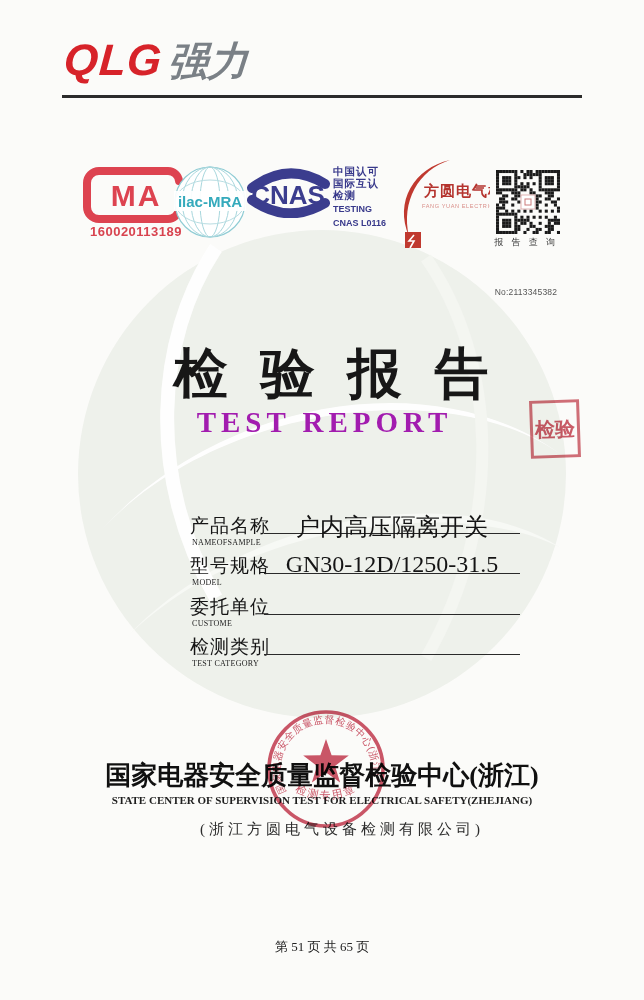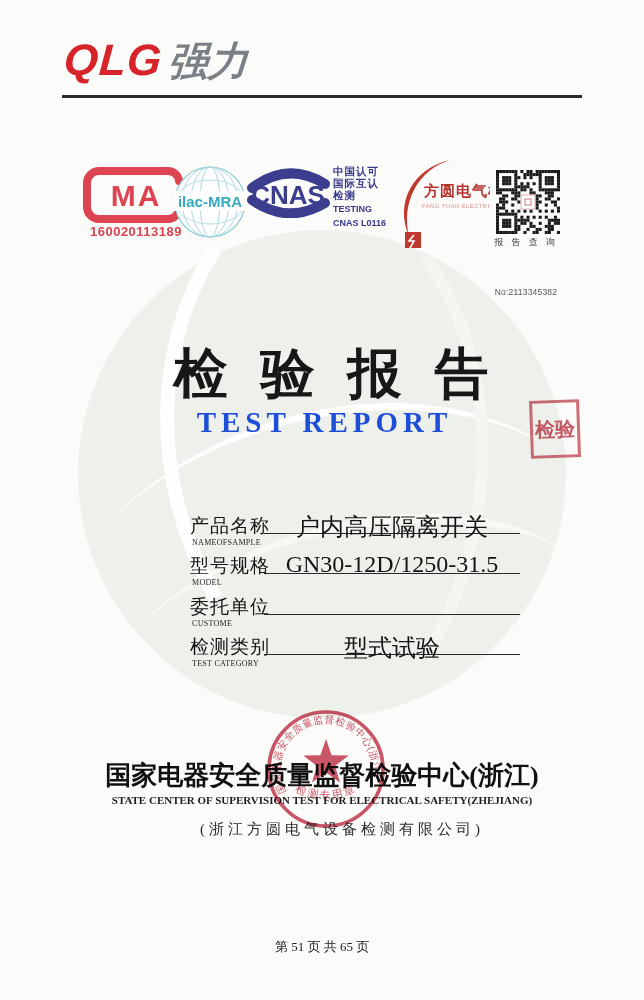--- a/index.html
+++ b/index.html
@@ -21,21 +21,21 @@
   .cnas-side .en{font-size:9px;line-height:11px;margin-top:3px;}
   .qr-caption{left:488px;top:236px;width:76px;text-align:center;font-size:9px;letter-spacing:3px;color:#3a3a3a;}
   .qr-number{left:488px;top:247px;width:76px;text-align:center;font-family:"Liberation Sans",sans-serif;
              font-size:8.5px;color:#555;letter-spacing:0.2px;margin-top:40px;}
   
   .wm{left:66px;top:218px;z-index:0;opacity:0.9;}
   
   .title-cn{left:0;top:338px;width:100%;text-align:center;font-size:54px;font-weight:600;
             letter-spacing:33px;padding-left:51px;box-sizing:border-box;color:#171717;z-index:1;}
   .title-en{left:0;top:406px;width:100%;text-align:center;font-size:29px;font-weight:700;
-            letter-spacing:5px;padding-left:5px;box-sizing:border-box;color:#1d4ed8;z-index:1;}
+            letter-spacing:5px;padding-left:5px;box-sizing:border-box;color:#a21caf;z-index:1;}
   
   .seal-small{left:530px;top:400px;width:44px;height:52px;border:3px solid rgba(196,64,78,.75);
               display:flex;align-items:center;justify-content:center;transform:rotate(-2deg);
               color:rgba(196,64,78,.85);font-size:20px;font-weight:700;letter-spacing:0;
               mix-blend-mode:multiply;z-index:2;}
   
   .frow{left:12px;width:100%;height:48px;z-index:1;padding-left:22px;}
   .flabel{position:absolute;left:178px;top:0;font-size:19px;letter-spacing:1px;color:#141414;}
   .fline{position:absolute;left:252px;top:20px;width:256px;border-bottom:1.8px solid #2a2a2a;}
   .fvalue{position:absolute;left:252px;top:-2px;width:256px;text-align:center;font-size:24px;color:#141414;}
@@ -346,21 +346,20 @@
   <div class="fsub">MODEL</div>
 </div>
 <div class="abs frow" style="top:594px">
   <div class="flabel">委托单位</div>
   <div class="fline"></div>
   <div class="fsub">CUSTOME</div>
 </div>
 <div class="abs frow" style="top:634px">
   <div class="flabel">检测类别</div>
   <div class="fline"></div>
-  <div class="fvalue">型式试验</div>
   <div class="fsub">TEST CATEGORY</div>
 </div>
 
 <div class="abs org-cn">国家电器安全质量监督检验中心(浙江)</div>
 <div class="abs org-en">STATE CENTER OF SUPERVISION TEST FOR ELECTRICAL SAFETY(ZHEJIANG)</div>
 <div class="abs org-sub">(浙江方圆电气设备检测有限公司)</div>
 
 <svg class="abs stamp" width="126" height="126" viewBox="0 0 126 126">
   <defs>
     <path id="arcTop" d="M23.2,86 A46,46 0 1 1 102.8,86"></path>

